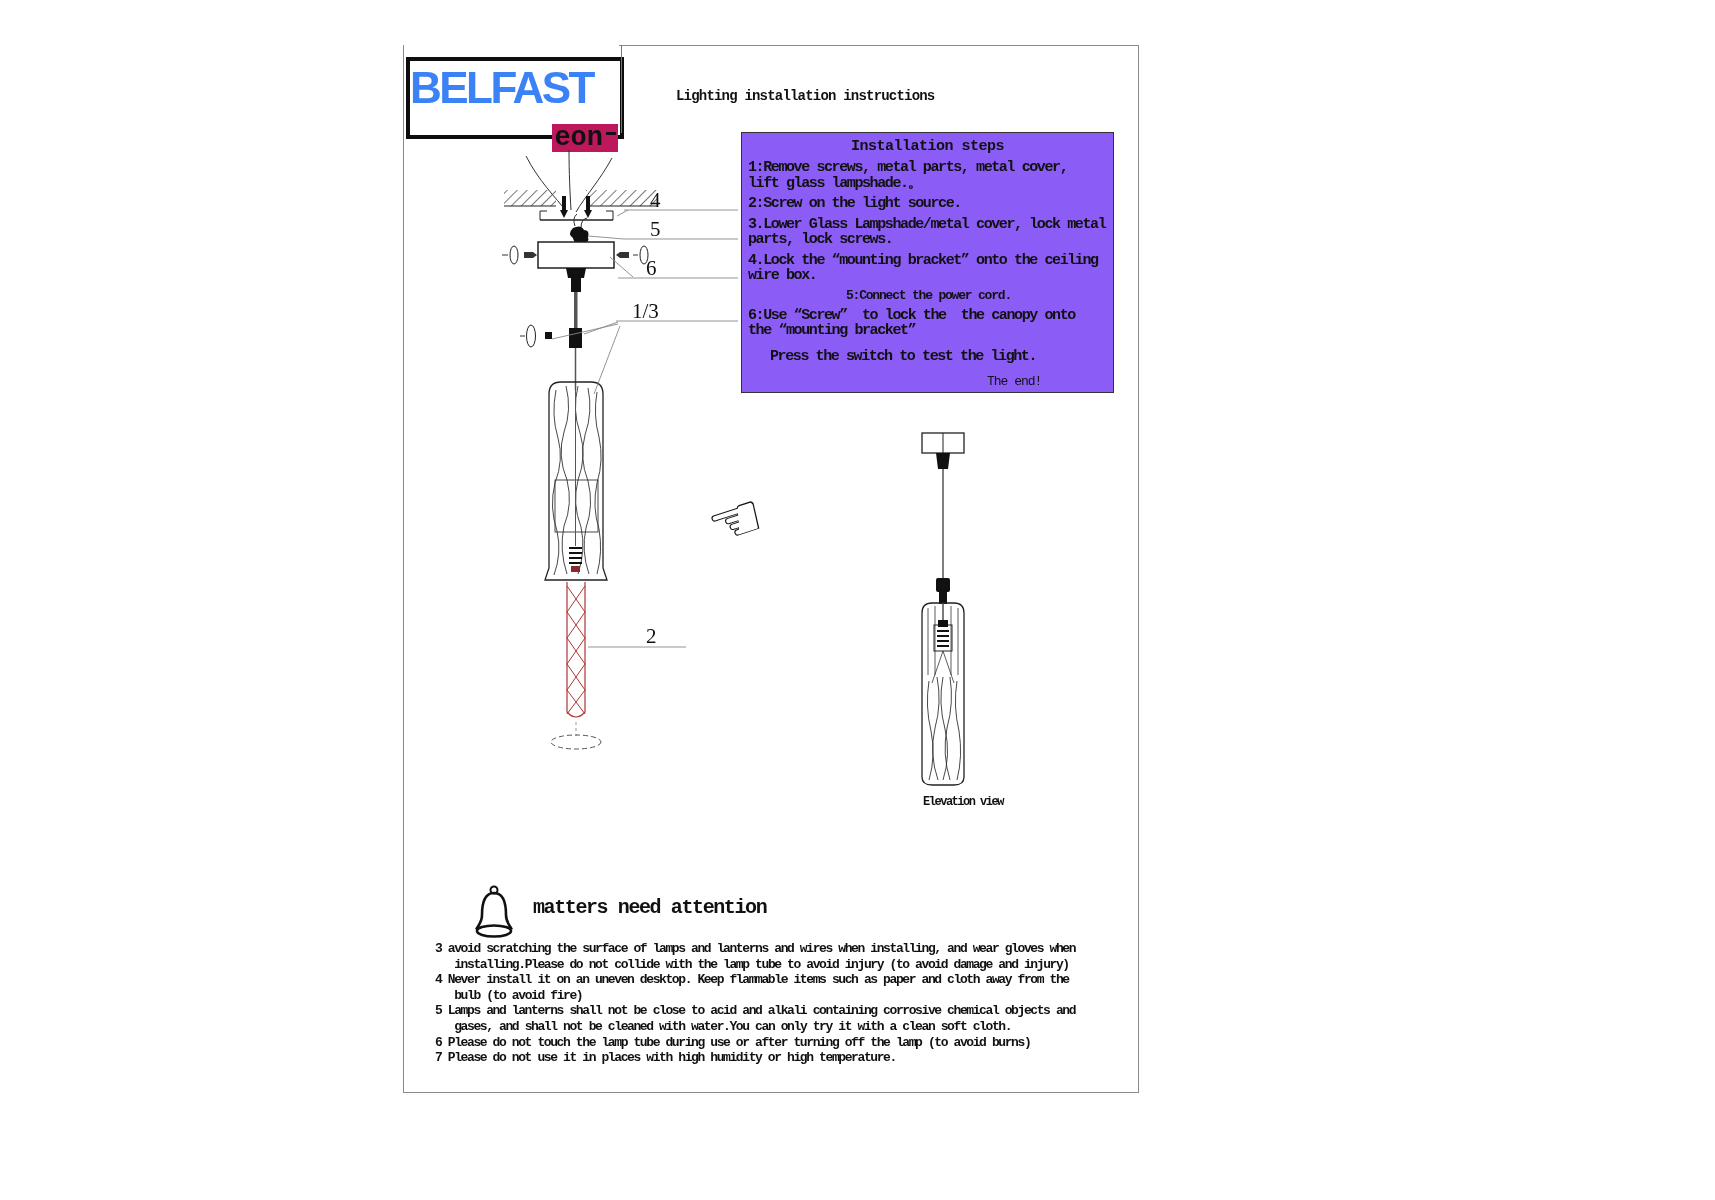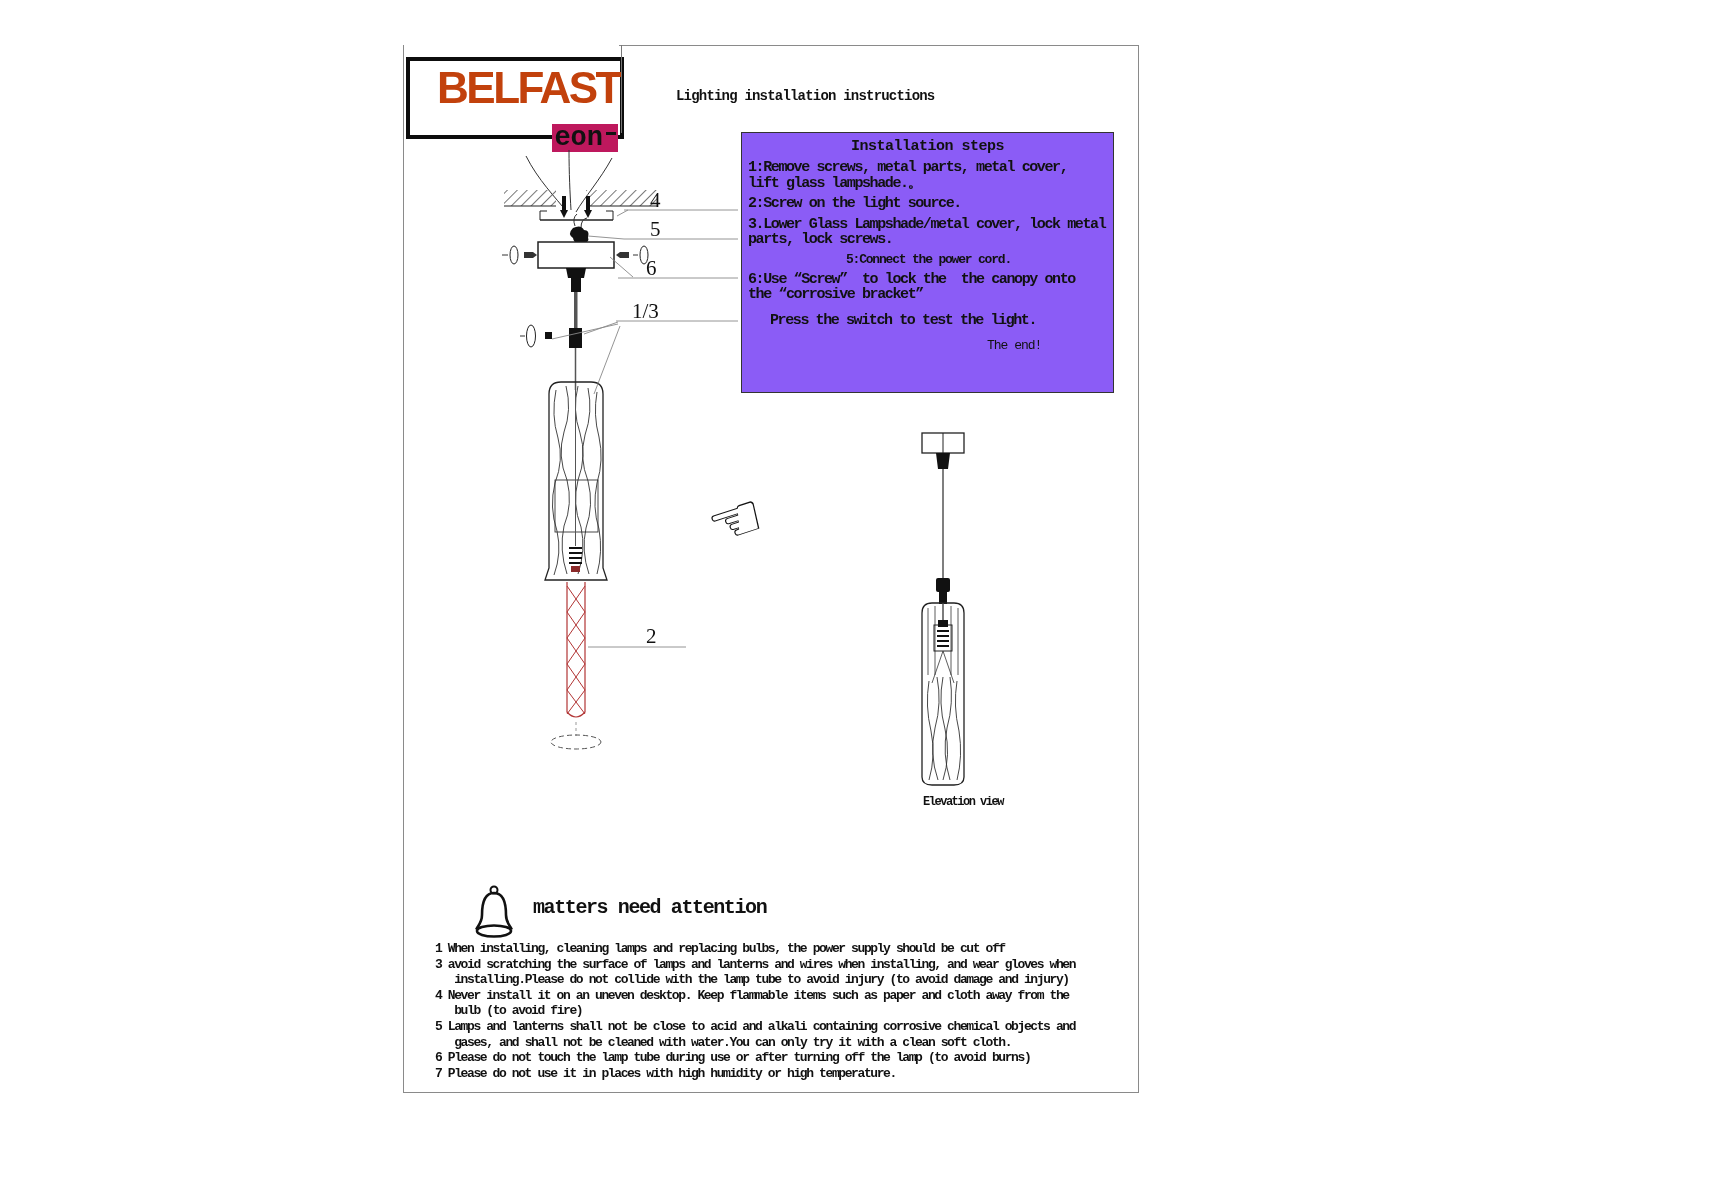--- a/index.html
+++ b/index.html
@@ -8,22 +8,22 @@
     font-family:"Liberation Mono","DejaVu Sans Mono",monospace;color:#111;
   }
   .abs{position:absolute;}
 
   
   .page-border{left:403px;top:45px;width:734px;height:1046px;border:1px solid #8a8a8a;}
   .border-gap{left:404px;top:40px;width:215px;height:11px;background:#fff;}
 
   
   .logo-box{left:406px;top:57px;width:210px;height:74px;border:4px solid #0d0d0d;background:#fff;}
-  .brand{position:absolute;left:0;right:0;top:2px;text-align:right;
-    font-family:"Liberation Sans",sans-serif;font-weight:bold;font-size:44px;letter-spacing:-2.5px;color:#c2410c;margin-left:24px;}
+  .brand{position:absolute;left:0;right:0;top:2px;text-align:left;
+    font-family:"Liberation Sans",sans-serif;font-weight:bold;font-size:44px;letter-spacing:-2.5px;color:#3b82f6;}
   .brand-sub{position:absolute;right:2px;bottom:-17px;background:#be185d;padding:0 2px;
     font-size:27px;font-weight:bold;line-height:28px;}
   .brand-sub::after{content:"";display:inline-block;width:10px;border-bottom:3px solid #111;
     vertical-align:middle;margin-left:3px;transform:translateY(-4px);}
   .header-divider{left:621px;top:45px;width:1px;height:88px;background:#777;}
   .page-title{left:676px;top:88px;font-size:14px;font-weight:bold;letter-spacing:-0.8px;white-space:nowrap;}
 
   
   .steps-box{left:741px;top:132px;width:371px;height:259px;border:1.5px solid #333;background:#8b5cf6;}
   .steps-title{text-align:center;font-weight:bold;font-size:15px;letter-spacing:-0.5px;margin-top:5px;}
@@ -62,23 +62,25 @@
 <div class="abs header-divider"></div>
 <div class="abs page-title">Lighting installation instructions</div>
 
 <div class="abs steps-box">
   <div class="steps-title">Installation steps</div>
   <div class="step">1:Remove screws, metal parts, metal cover,
 lift glass lampshade.。</div>
   <div class="step">2:Screw on the light source.</div>
   <div class="step">3.Lower Glass Lampshade/metal cover, lock metal
 parts, lock screws.</div>
+  <div class="step">4.Lock the “mounting bracket” onto the ceiling
+wire box.</div>
   <div class="step step-small">5:Connect the power cord.</div>
   <div class="step">6:Use “Screw”  to lock the  the canopy onto
-the “corrosive bracket”</div>
+the “mounting bracket”</div>
   <div class="steps-note">Press the switch to test the light.</div>
   <div class="steps-end">The end!</div>
 </div>
 
 <svg class="abs expl-svg" width="320" height="680" viewBox="0 0 320 680">
   <defs>
     <pattern id="hatch" width="7" height="7" patternUnits="userSpaceOnUse" patternTransform="rotate(45)">
       <line x1="0" y1="0" x2="0" y2="7" stroke="#555" stroke-width="1.6"></line>
     </pattern>
   </defs>
@@ -227,21 +229,20 @@
 <div class="abs elevation-caption">Elevation view</div>
 
 <svg class="abs bell-svg" width="50" height="56" viewBox="0 0 50 56">
   <circle cx="25" cy="6" r="3.5" fill="none" stroke="#111" stroke-width="2"></circle>
   <path d="M25,9 C15,9 13,20 13,31 C13,38 9,42 8,44 L42,44 C41,42 37,38 37,31 C37,20 35,9 25,9 Z" fill="none" stroke="#111" stroke-width="2.6"></path>
   <ellipse cx="25" cy="47" rx="17" ry="5.5" fill="#fff" stroke="#111" stroke-width="2.6"></ellipse>
 </svg>
 <div class="abs attention-heading">matters need attention</div>
 
 <div class="abs warnings">
-  <div class="warning-item">1 When installing, cleaning lamps and replacing bulbs, the power supply should be cut off</div>
   <div class="warning-item">3 avoid scratching the surface of lamps and lanterns and wires when installing, and wear gloves when
    installing.Please do not collide with the lamp tube to avoid injury (to avoid damage and injury)</div>
   <div class="warning-item">4 Never install it on an uneven desktop. Keep flammable items such as paper and cloth away from the
    bulb (to avoid fire)</div>
   <div class="warning-item">5 Lamps and lanterns shall not be close to acid and alkali containing corrosive chemical objects and
    gases, and shall not be cleaned with water.You can only try it with a clean soft cloth.</div>
   <div class="warning-item">6 Please do not touch the lamp tube during use or after turning off the lamp (to avoid burns)</div>
   <div class="warning-item">7 Please do not use it in places with high humidity or high temperature.</div>
 </div>
 

